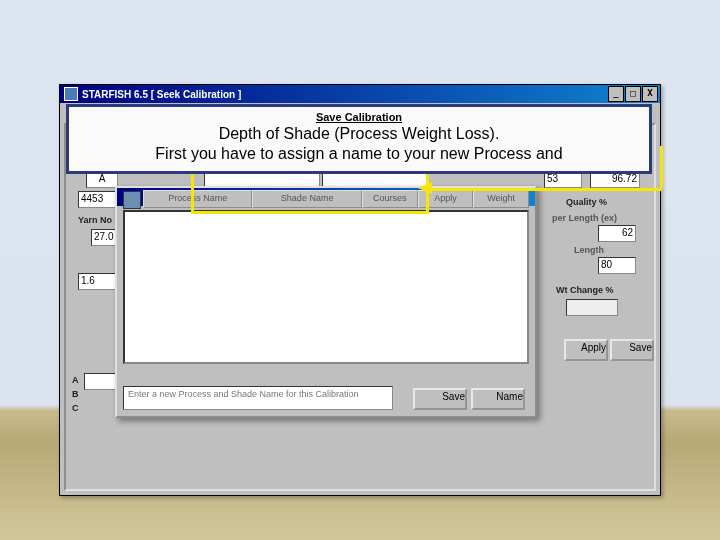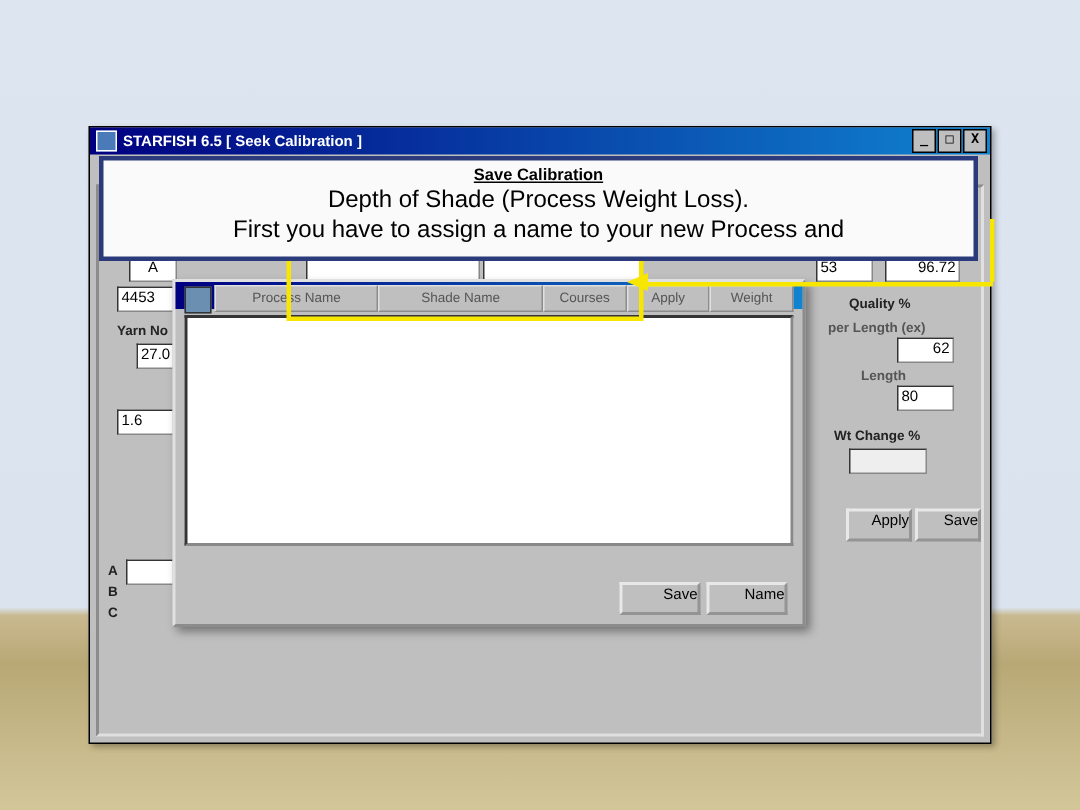--- a/index.html
+++ b/index.html
@@ -113,20 +113,21 @@
       <div class="dlg-icon"></div>
       <div class="dlg-headrow">
         <div class="dlg-headcell" style="flex:2">Process Name</div>
         <div class="dlg-headcell" style="flex:2">Shade Name</div>
         <div class="dlg-headcell">Courses</div>
         <div class="dlg-headcell">Apply</div>
         <div class="dlg-headcell">Weight</div>
       </div>
     </div>
     <div class="dlg-list"></div>
+    <div class="dlg-hint">Enter a new Process and Shade Name for this Calibration</div>
     <div class="btn" style="right:68px;bottom:6px;width:50px">Save</div>
     <div class="btn" style="right:10px;bottom:6px;width:50px">Name</div>
   </div>
 
   <div class="hl" style="left:191px;top:168px;width:232px;height:40px"></div>
 
   <div class="arrow-line" style="left:430px;top:188px;width:232px"></div>
   <div class="arrow-line" style="left:660px;top:146px;width:3px;height:42px;border:none;border-left:3px solid #f7e600"></div>
   <div class="arrow-head" style="left:418px;top:182px"></div>
 

